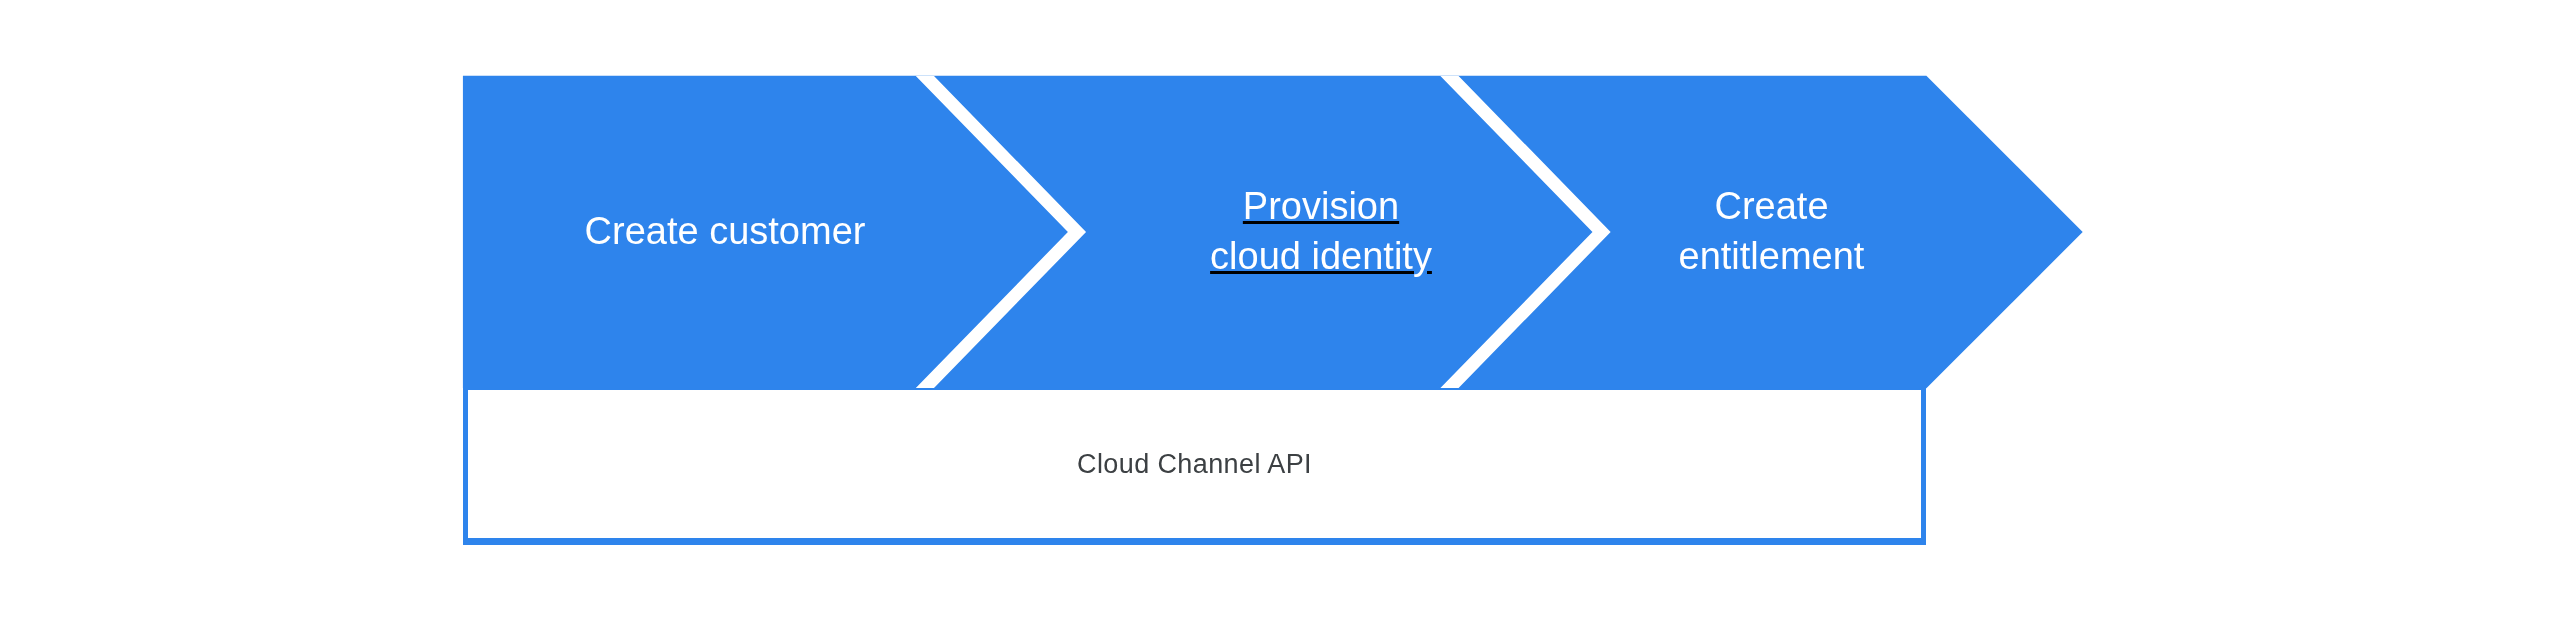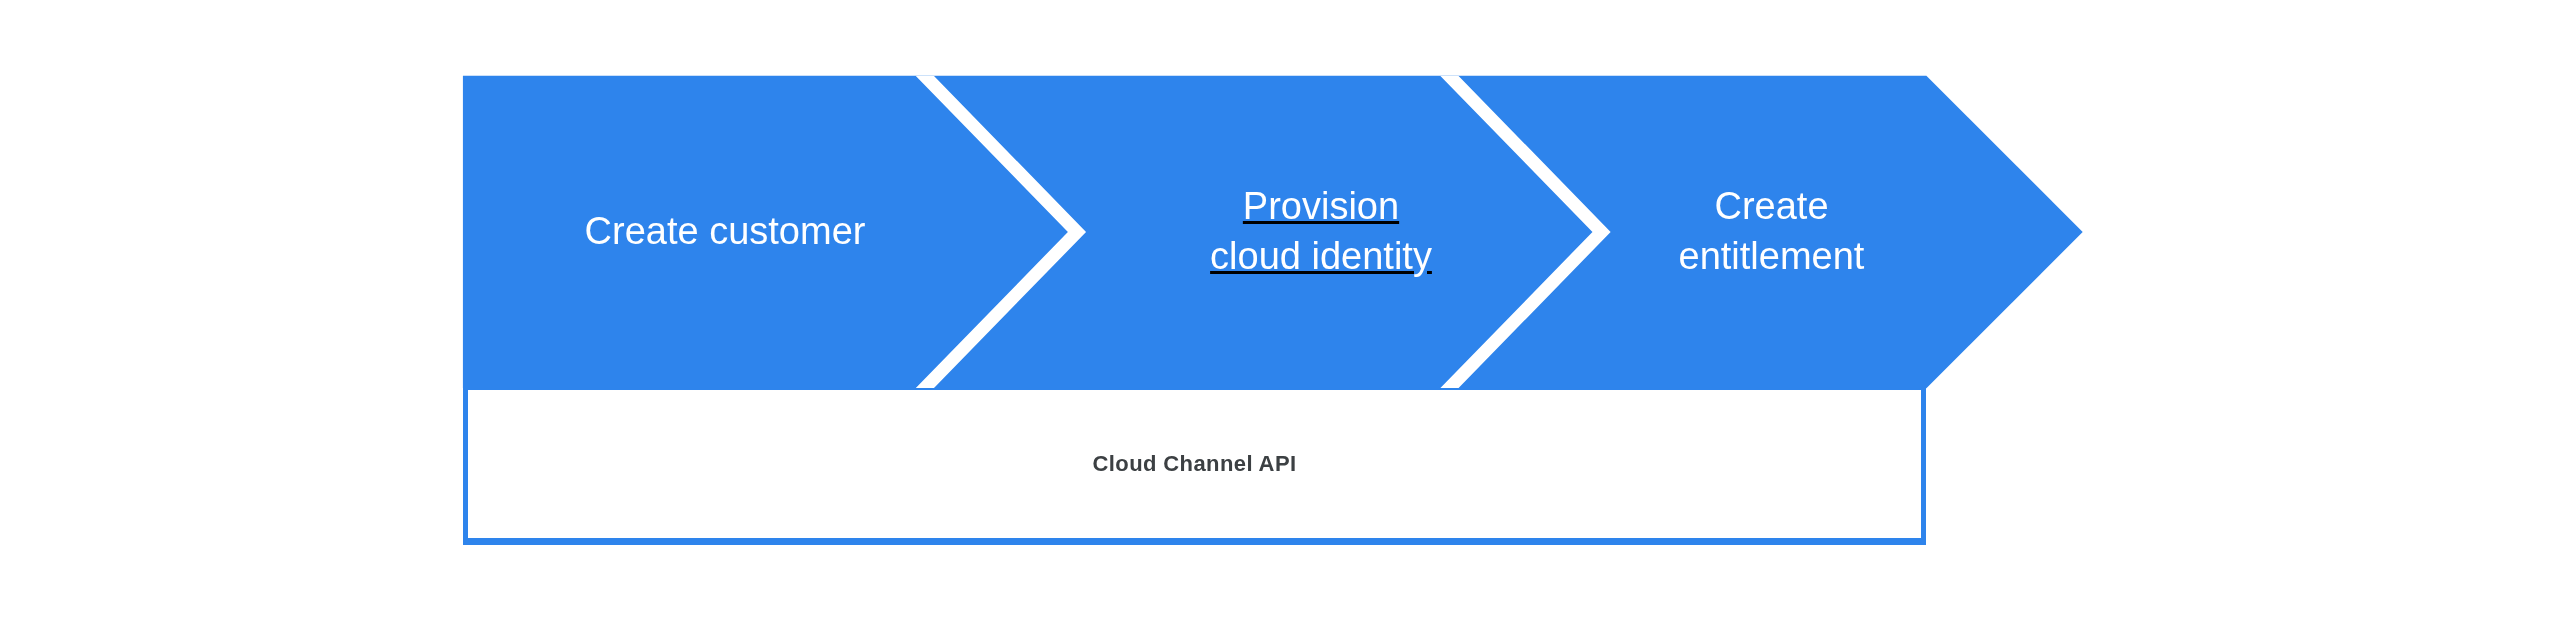--- a/index.html
+++ b/index.html
@@ -52,22 +52,22 @@
     box-sizing: border-box;
     background: #ffffff;
     border: 5.2px solid var(--blue, #2E84EC);
     border-top-width: 2.6px;
     border-bottom-width: 7.8px;
     display: flex;
     align-items: center;
     justify-content: center;
   }
   .api-label {
-    font-size: 22px;
-    font-weight: 700;
+    font-size: 27px;
+    font-weight: 400;
     color: var(--api-text, #3C4043);
     letter-spacing: 0.4px;
   }
 </style>
 </head>
 <body>
 
 <div class="canvas">
 
   <svg class="arrow-svg" viewBox="0 0 2966 724" xmlns="http://www.w3.org/2000/svg">

